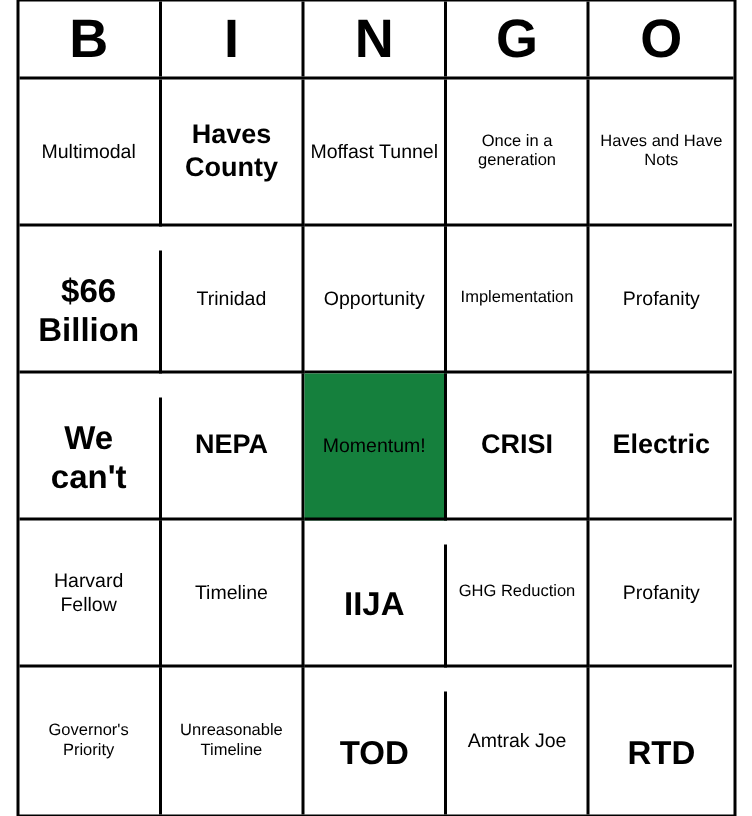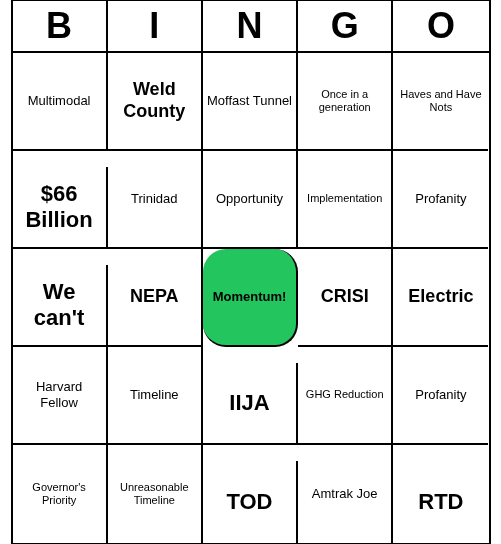--- a/index.html
+++ b/index.html
@@ -80,40 +80,39 @@
       font-size: 22px;
       font-weight: bold;
       margin-top: 16px;
     }
 
     .bingo-cell.small-text {
       font-size: 11px;
     }
 
     .bingo-cell.highlighted {
-      background-color: #22c55e;
-      font-weight: bold;
+      background-color: #15803d;
+      font-weight: normal;
       font-size: 13px;
-      border-radius: 23px;
     }
   </style>
 </head>
 <body>
 
 <div class="bingo-card">
   <div class="bingo-header">
   <div class="bingo-letter">B</div>
       <div class="bingo-letter">I</div>
       <div class="bingo-letter">N</div>
       <div class="bingo-letter">G</div>
       <div class="bingo-letter">O</div>
     </div>
   <div class="bingo-grid">
   <div class="bingo-cell">Multimodal</div>
-      <div class="bingo-cell large-text">Weld County</div>
+      <div class="bingo-cell large-text">Haves County</div>
       <div class="bingo-cell">Moffast Tunnel</div>
       <div class="bingo-cell small-text">Once in a generation</div>
       <div class="bingo-cell small-text">Haves and Have Nots</div>
       <div class="bingo-cell xl-text">$66 Billion</div>
       <div class="bingo-cell">Trinidad</div>
       <div class="bingo-cell">Opportunity</div>
       <div class="bingo-cell small-text">Implementation</div>
       <div class="bingo-cell">Profanity</div>
       <div class="bingo-cell xl-text">We can't</div>
       <div class="bingo-cell large-text">NEPA</div>

